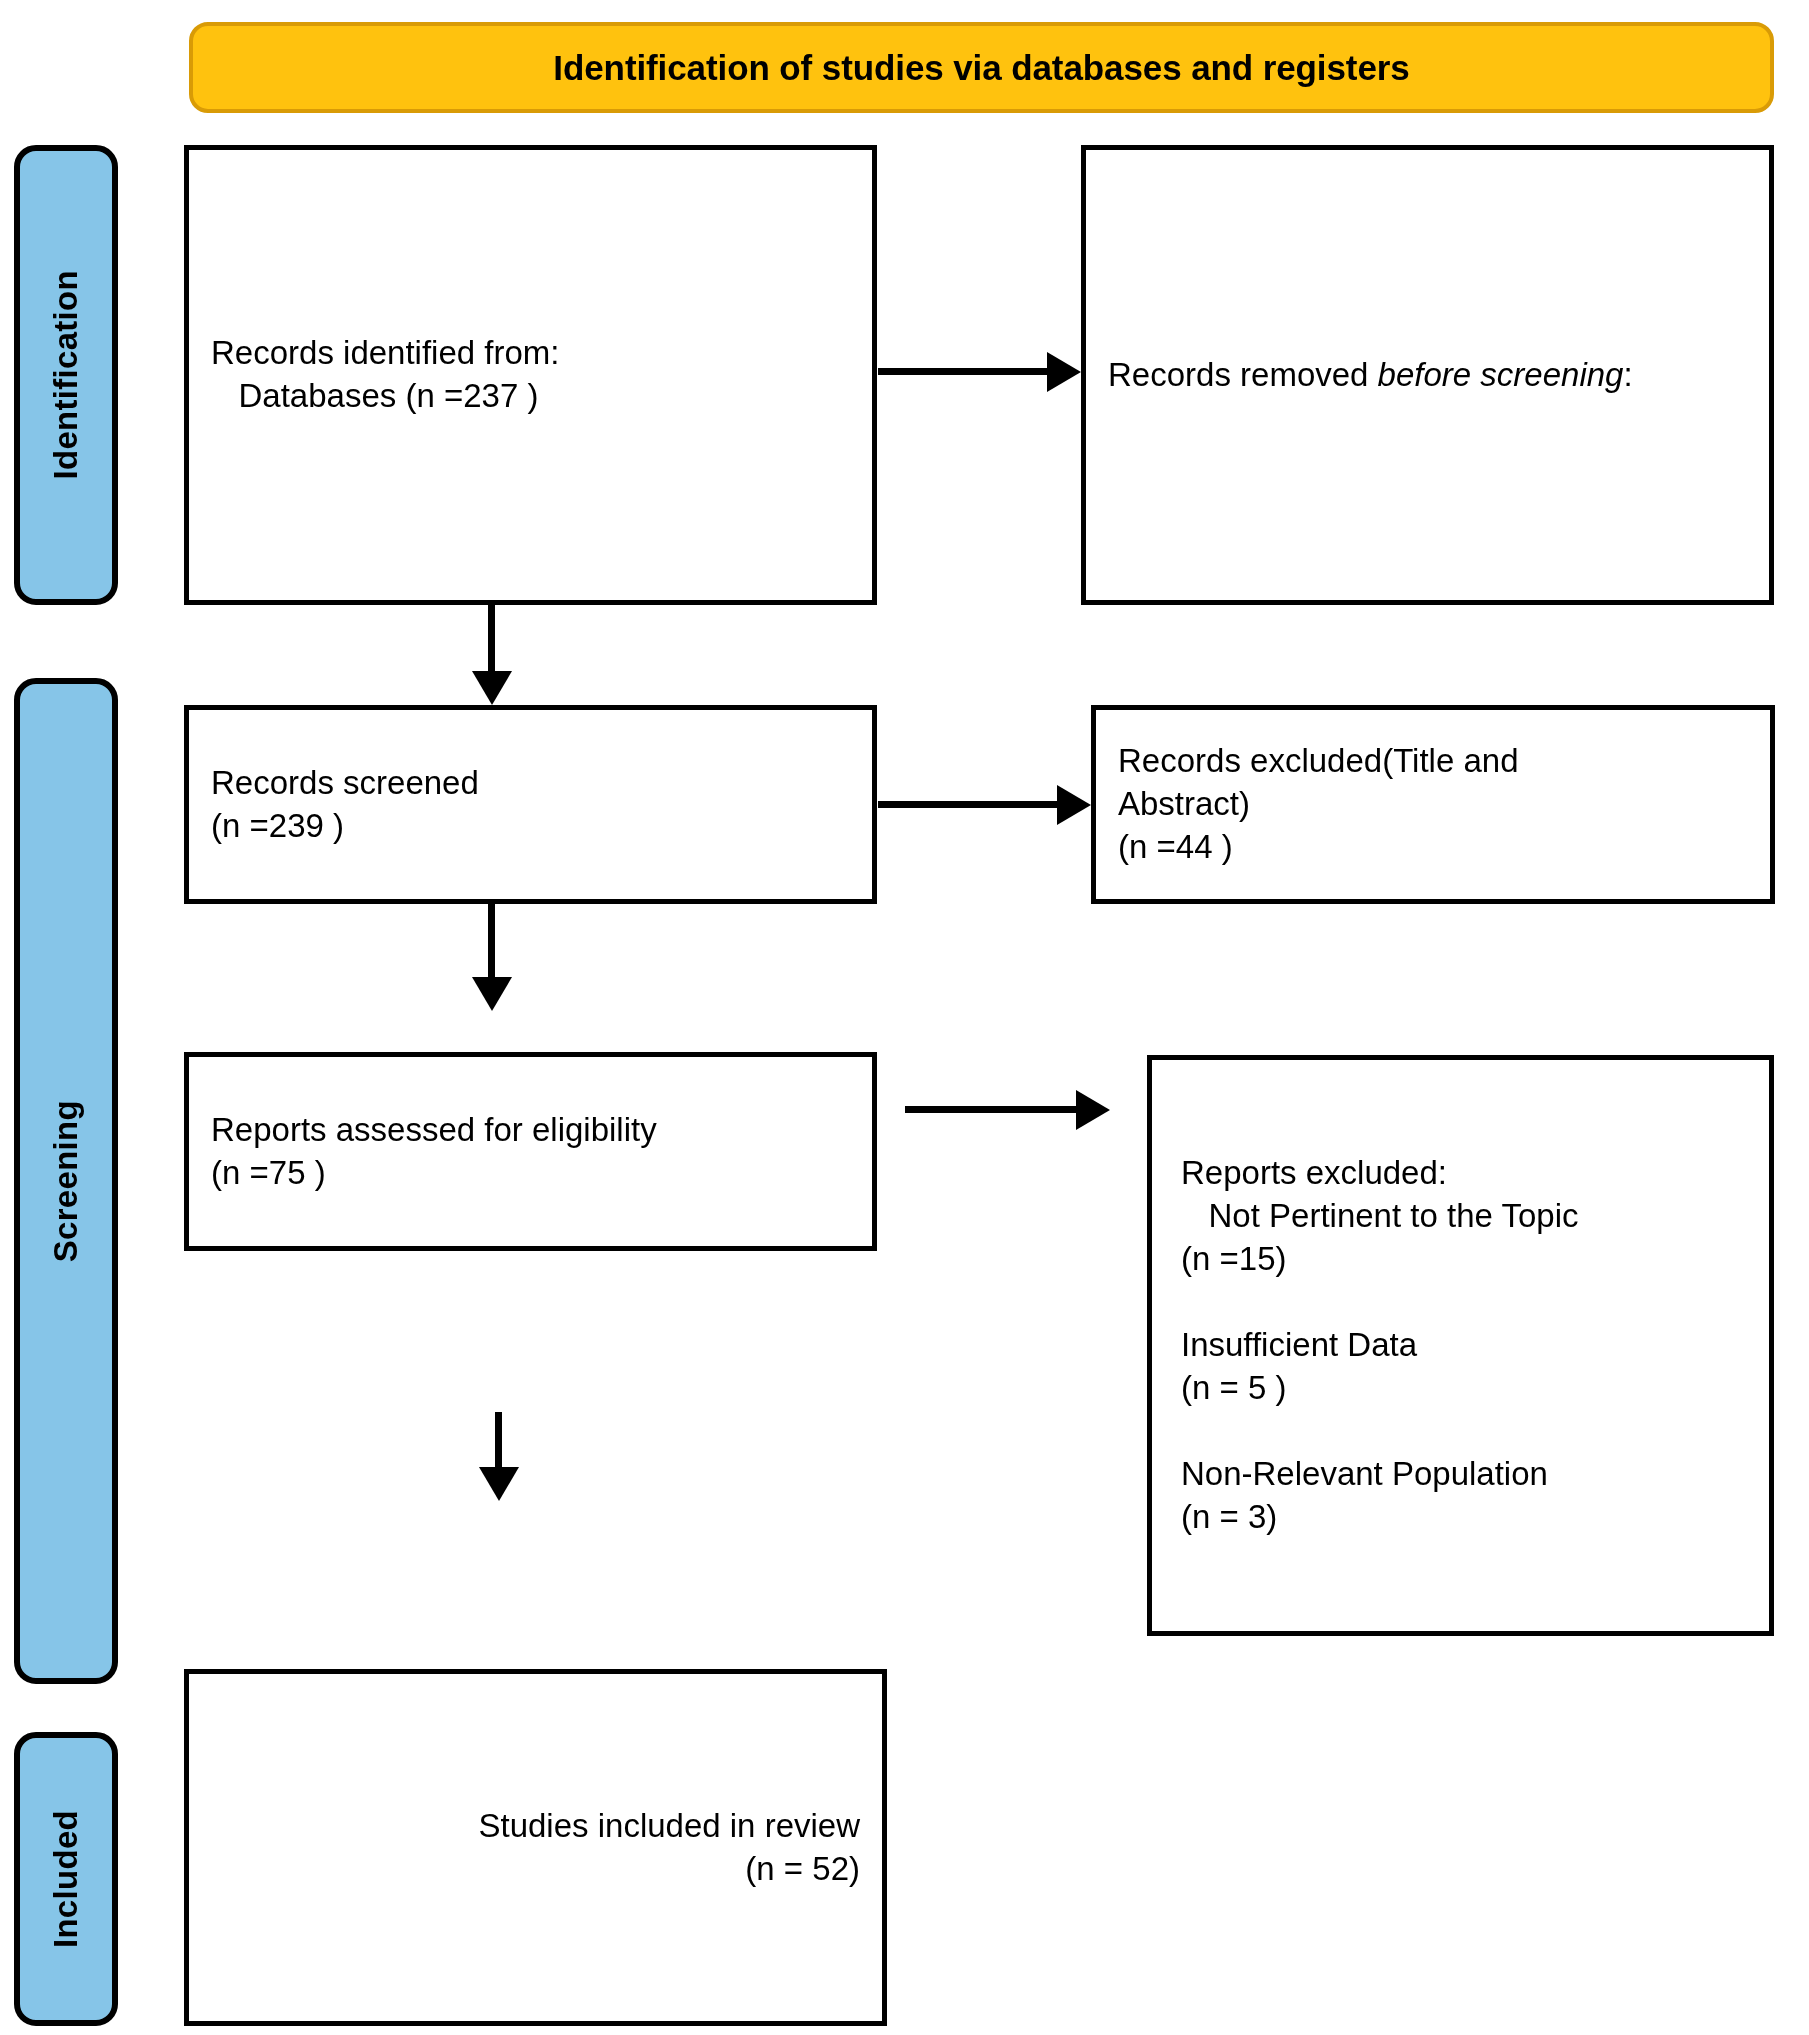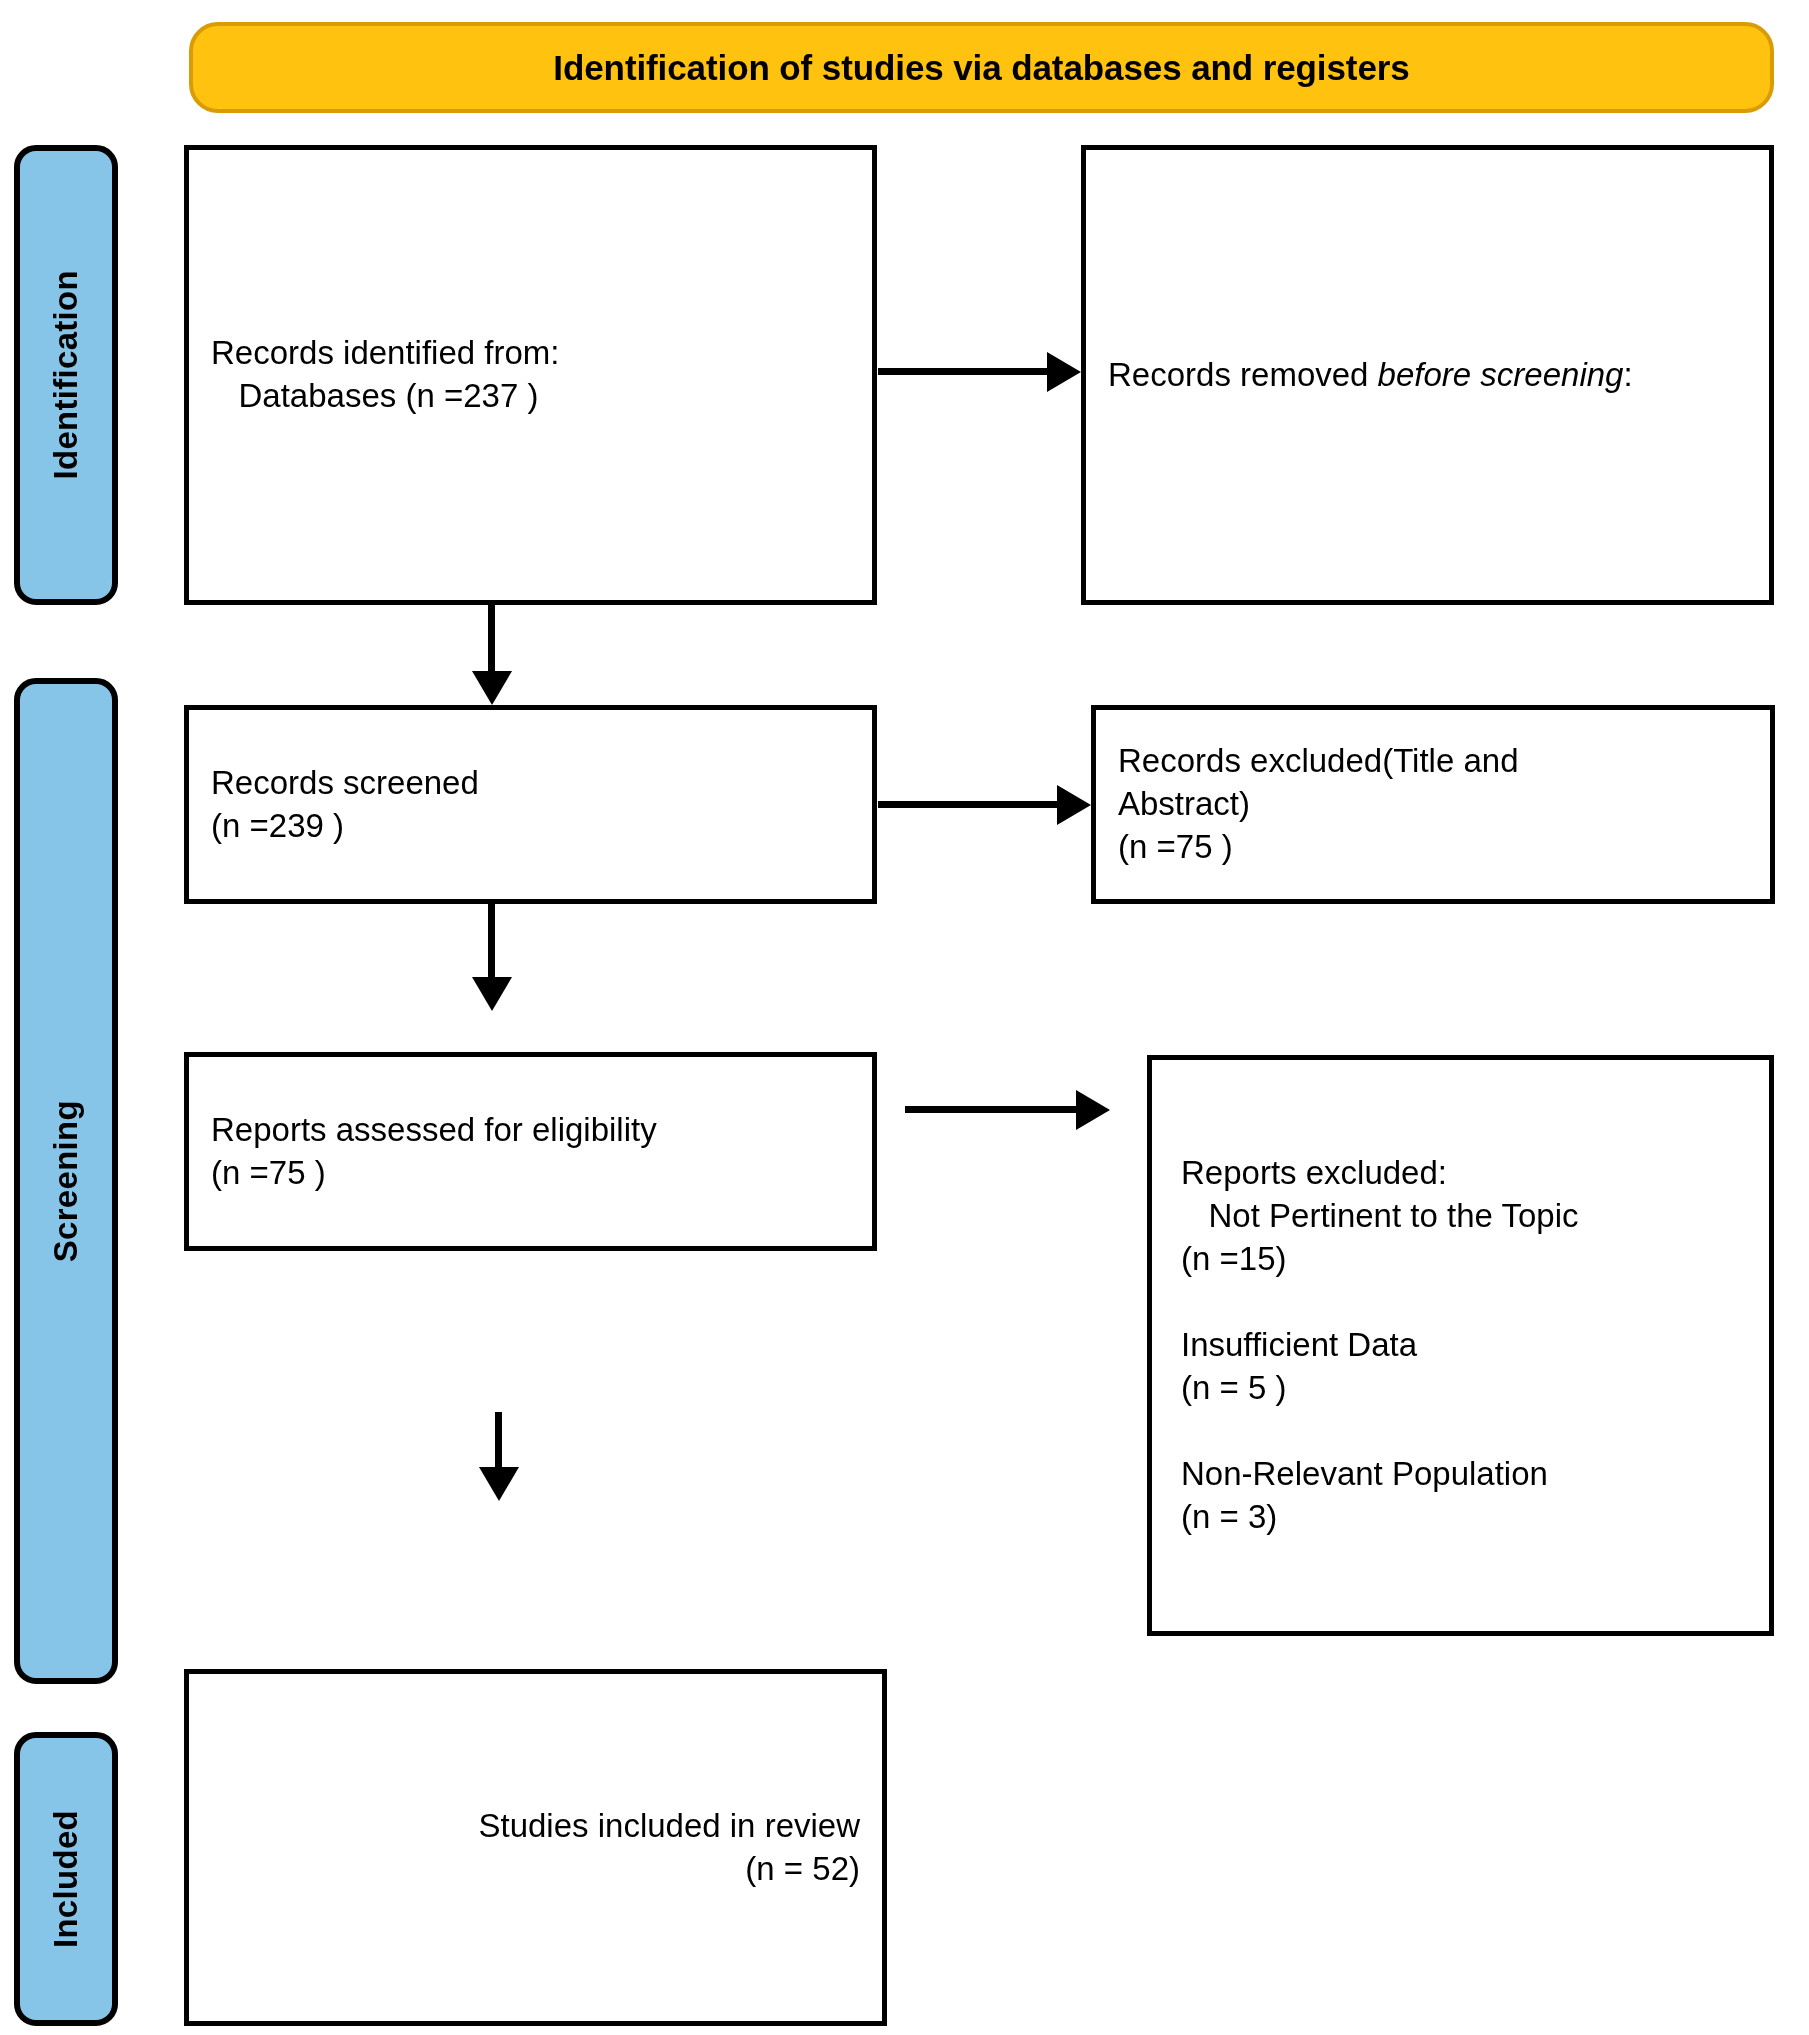--- a/index.html
+++ b/index.html
@@ -20,21 +20,21 @@
 
   
   .banner {
     position: absolute;
     left: 189px;
     top: 22px;
     width: 1585px;
     height: 91px;
     background: #FFC20E;
     border: 4.6px solid #D99B06;
-    border-radius: 29px;
+    border-radius: 19px;
     box-sizing: border-box;
     display: flex;
     align-items: center;
     justify-content: center;
   }
   .banner-title {
     font-size: 35px;
     font-weight: bold;
     color: #000000;
     letter-spacing: -0.1px;
@@ -186,21 +186,21 @@
   </div>
 
   <div class="flow-box" id="box-screened">
     <div class="flow-text">Records screened
 (n =239 )</div>
   </div>
 
   <div class="flow-box" id="box-excluded-ta">
     <div class="flow-text">Records excluded(Title and
 Abstract)
-(n =75 )</div>
+(n =44 )</div>
   </div>
 
   <div class="flow-box" id="box-assessed">
     <div class="flow-text">Reports assessed for eligibility
 (n =75 )</div>
   </div>
 
   <div class="flow-box" id="box-reports-excl">
     <div class="flow-text">Reports excluded:
    Not Pertinent to the Topic

